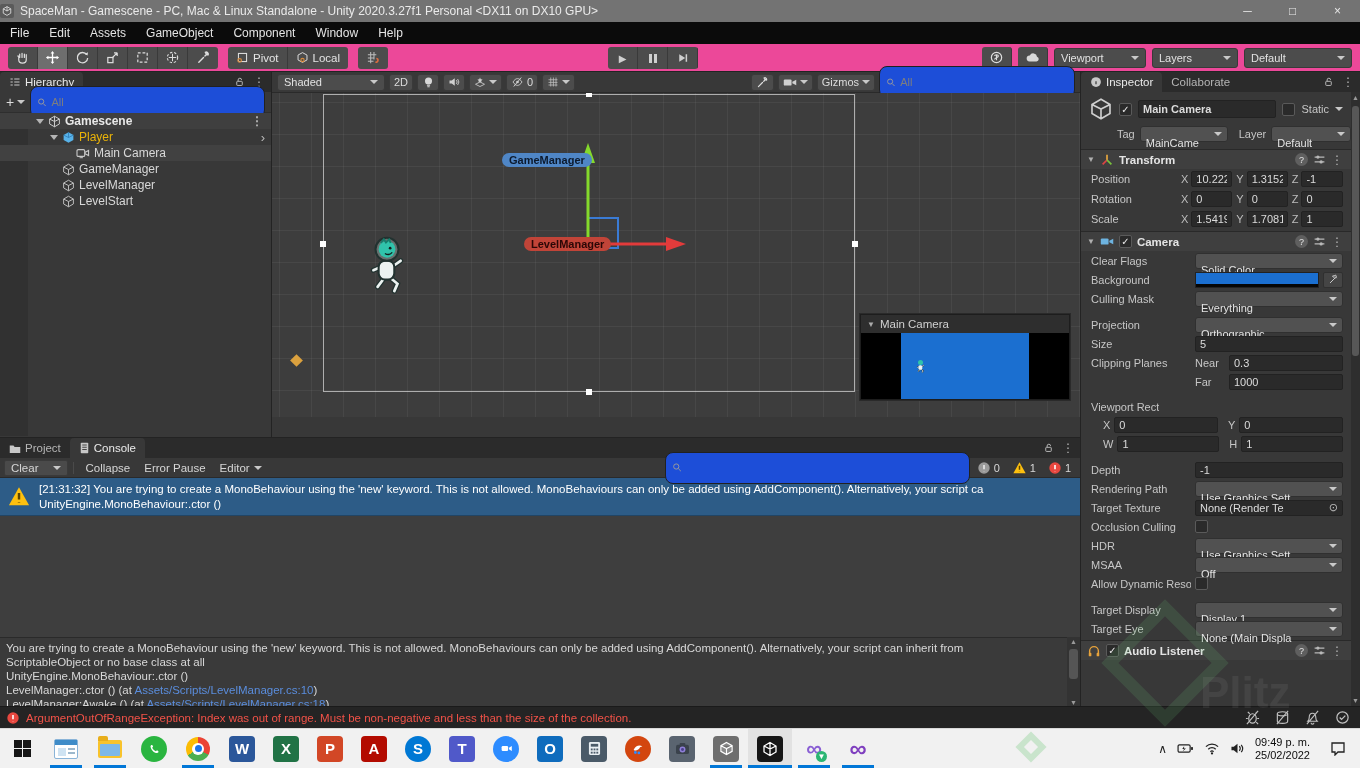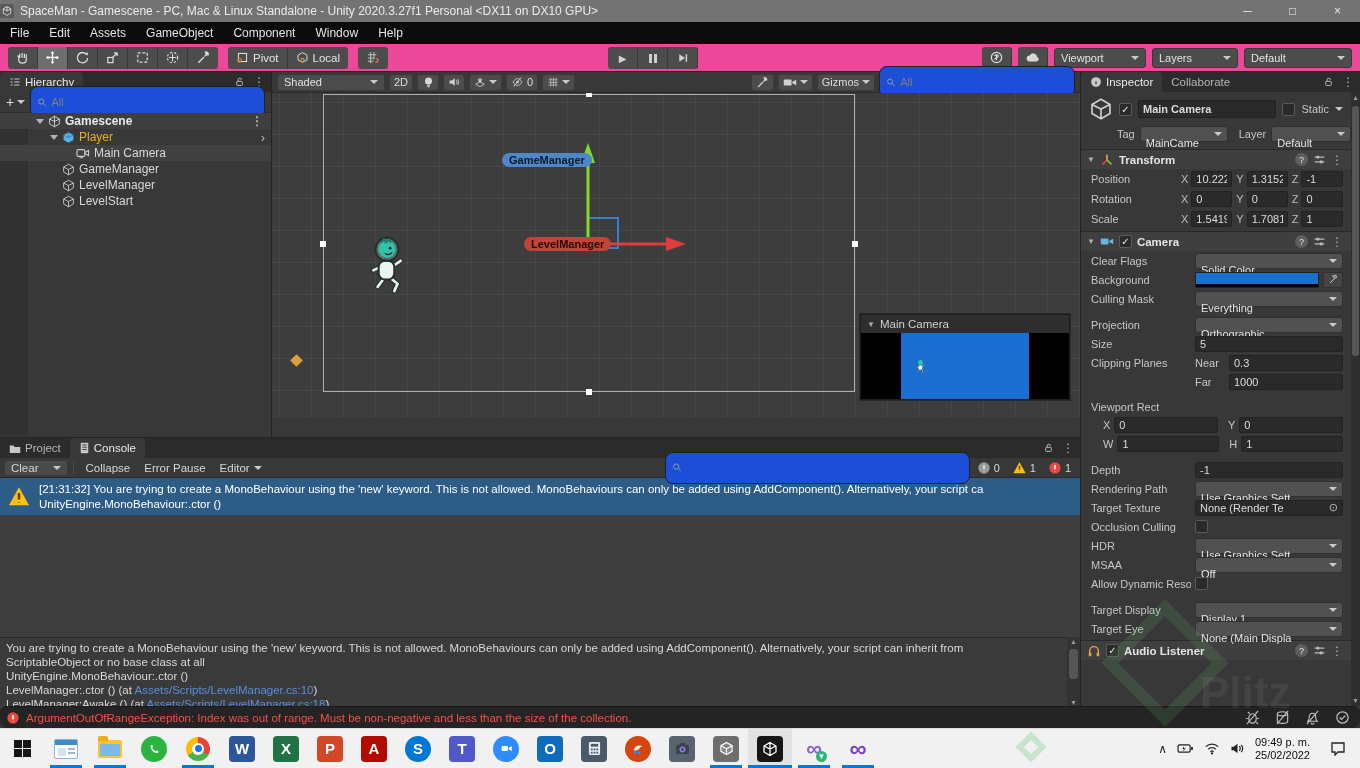--- a/index.html
+++ b/index.html
@@ -140,21 +140,21 @@
   .detail { position:absolute; left:0; top:199px; width:1080px; height:70px; background:#3a3a3a;
             border-top:1px solid #2a2a2a; padding:3px 20px 0 6px; line-height:14px;
             font-size:11.5px; color:#d8d8d8; overflow:hidden; }
   .detail .link { color:#5a8ddd; }
   .dscroll { position:absolute; right:0; top:199px; width:13px; height:70px; background:#333; }
   .dthumb { position:absolute; left:2px; top:12px; width:9px; height:30px; background:#555; border-radius:3px; }
   .countbadge { display:flex; align-items:center; gap:3px; padding:0 5px; color:#d8d8d8; }
 
   
   .statusbar { left:0; top:706px; width:1360px; height:22px; background:#242424;
-               border-top:1px solid #1a1a1a; display:flex; align-items:center; padding:8px 6px; gap:6px;border-radius:7px; }
+               border-top:1px solid #1a1a1a; display:flex; align-items:center; padding:8px 6px; gap:6px; }
   .statustext { color:#f25248; font-size:11.5px; white-space:nowrap; overflow:hidden; flex:1; }
   .stico { width:24px; height:20px; display:flex; align-items:center; justify-content:center; }
 
   
   .taskbar { position:absolute; left:0; top:728px; width:1360px; height:40px; background:#f1f1f1;
              border-top:1px solid #d9d9d9; display:flex; align-items:stretch; color:#111; }
   .tkbtn { width:44px; position:relative; display:flex; align-items:center; justify-content:center; }
   .tkbtn.open::after { content:""; position:absolute; left:6px; right:6px; bottom:0; height:3px; background:#0177d7; }
   .tkbtn.activeapp { background:#e2e2e2; }
   .tkbtn.activeapp::after { left:0; right:0; }

